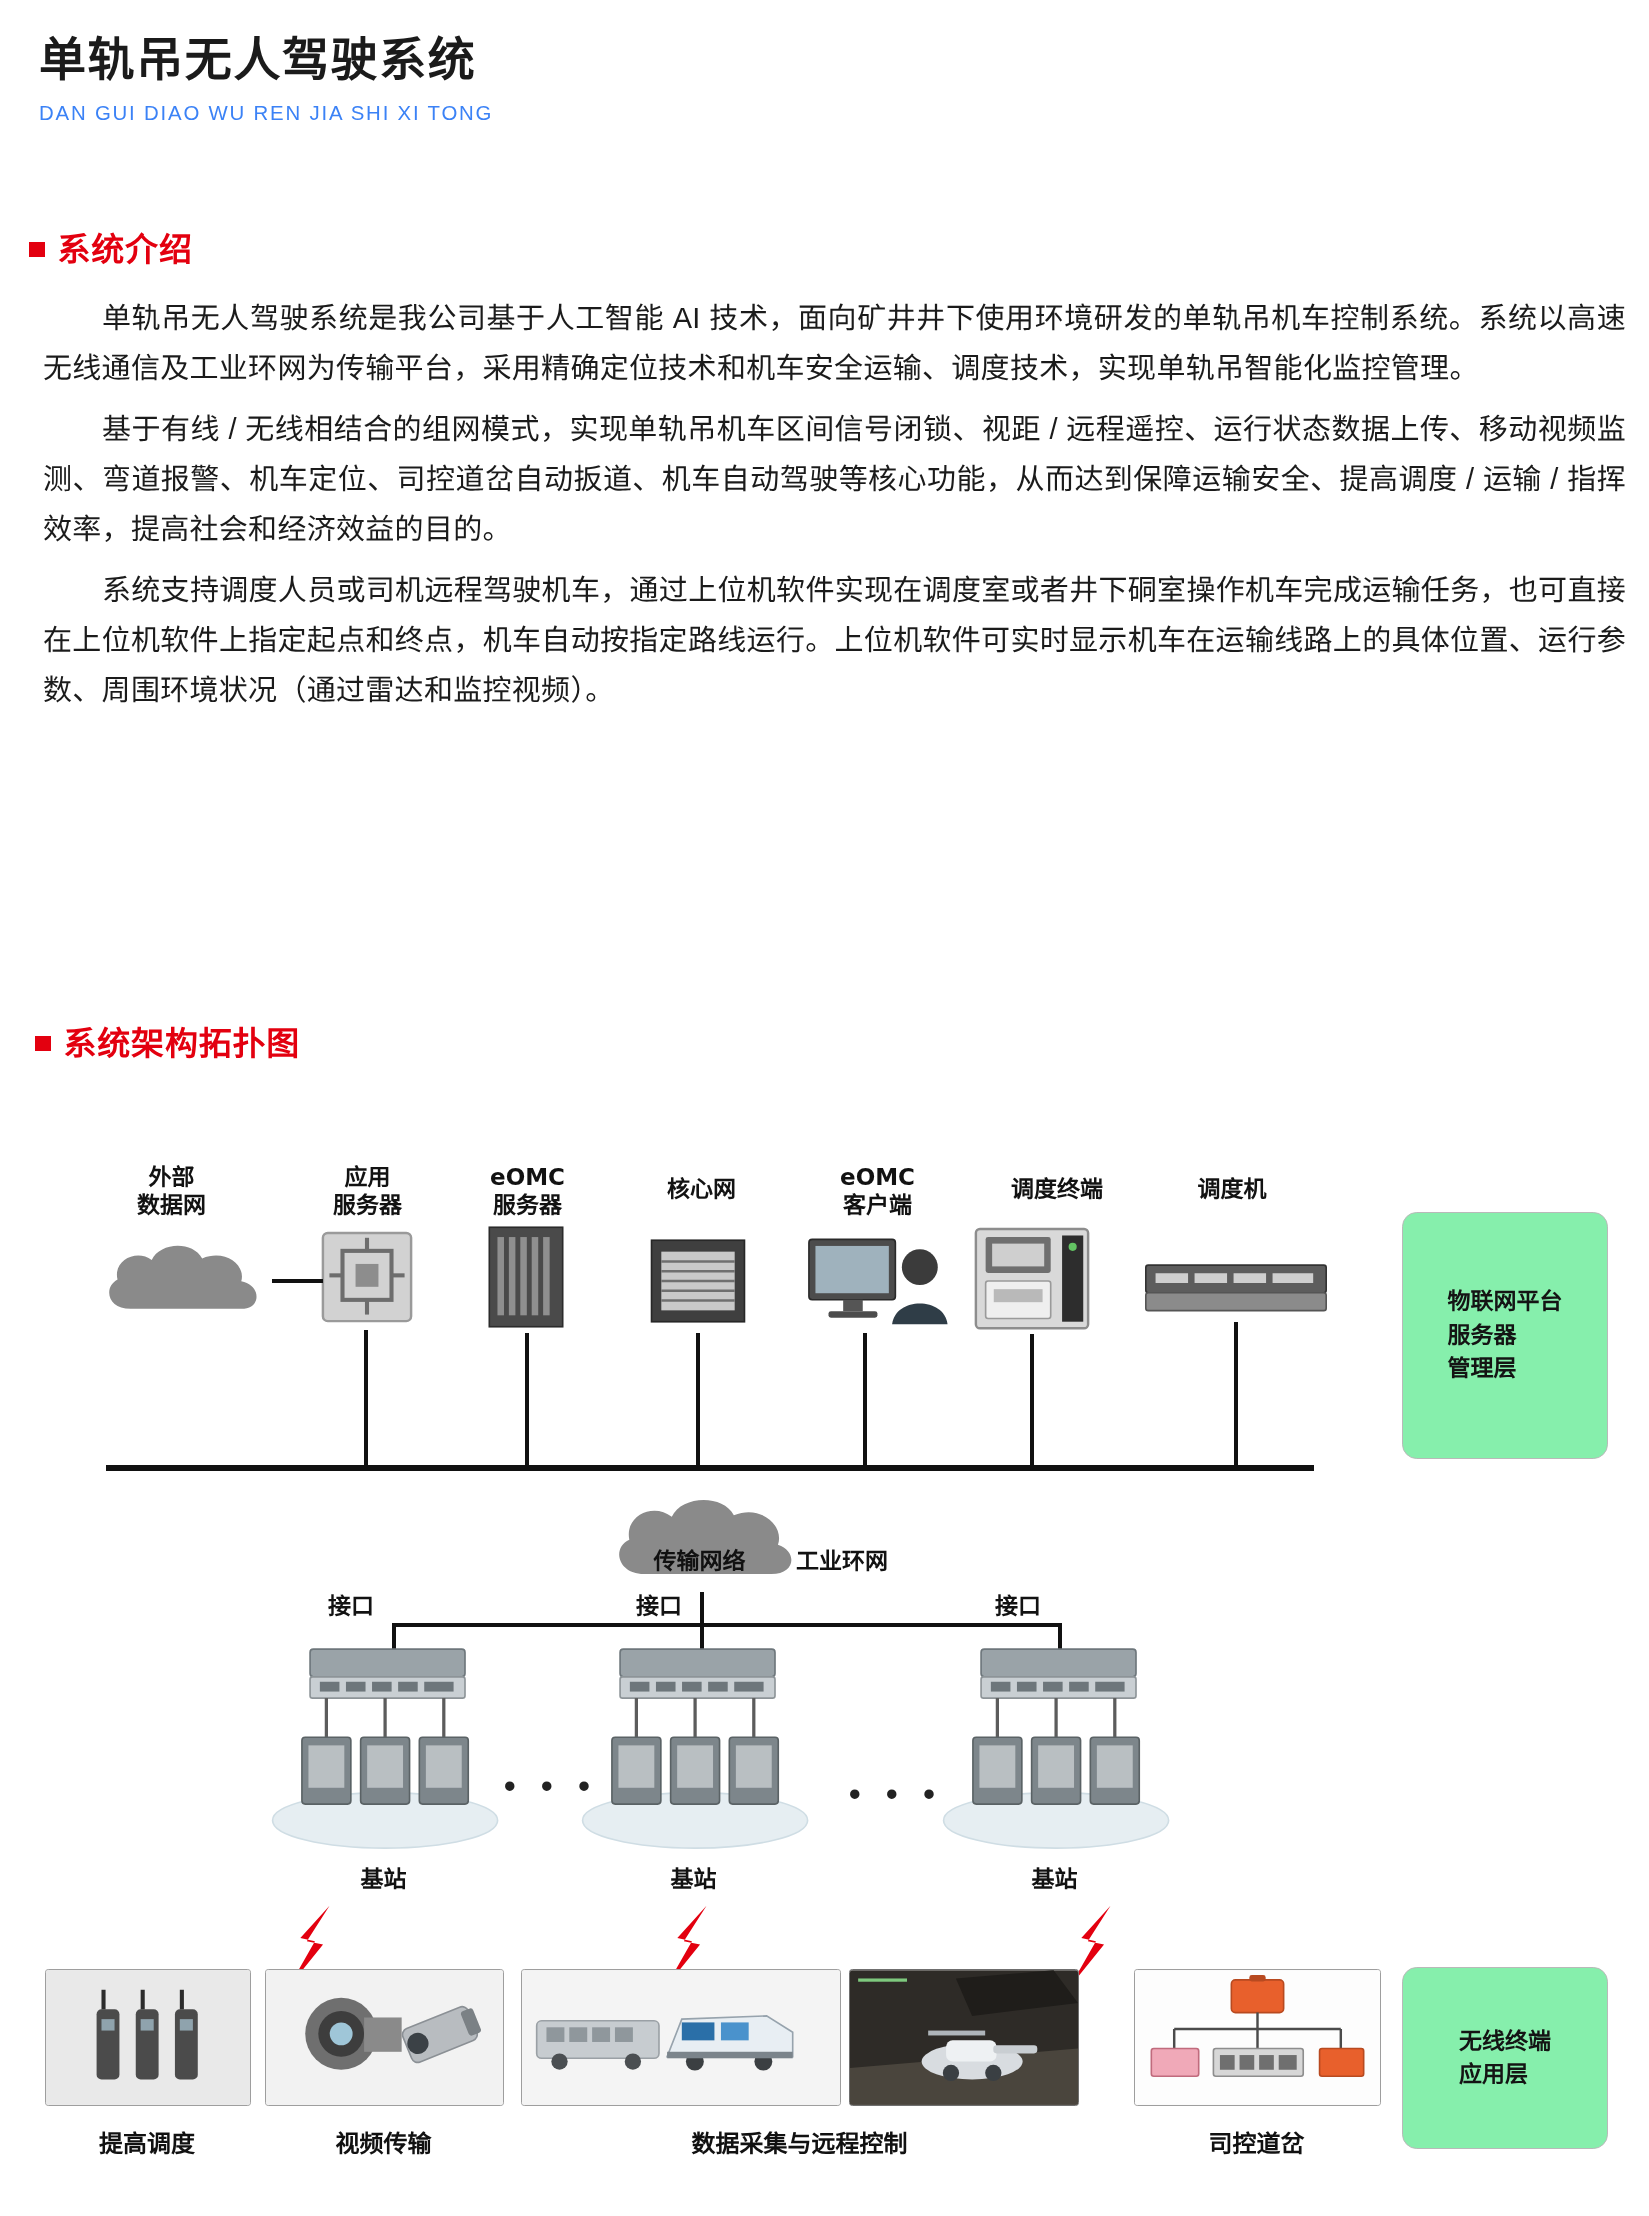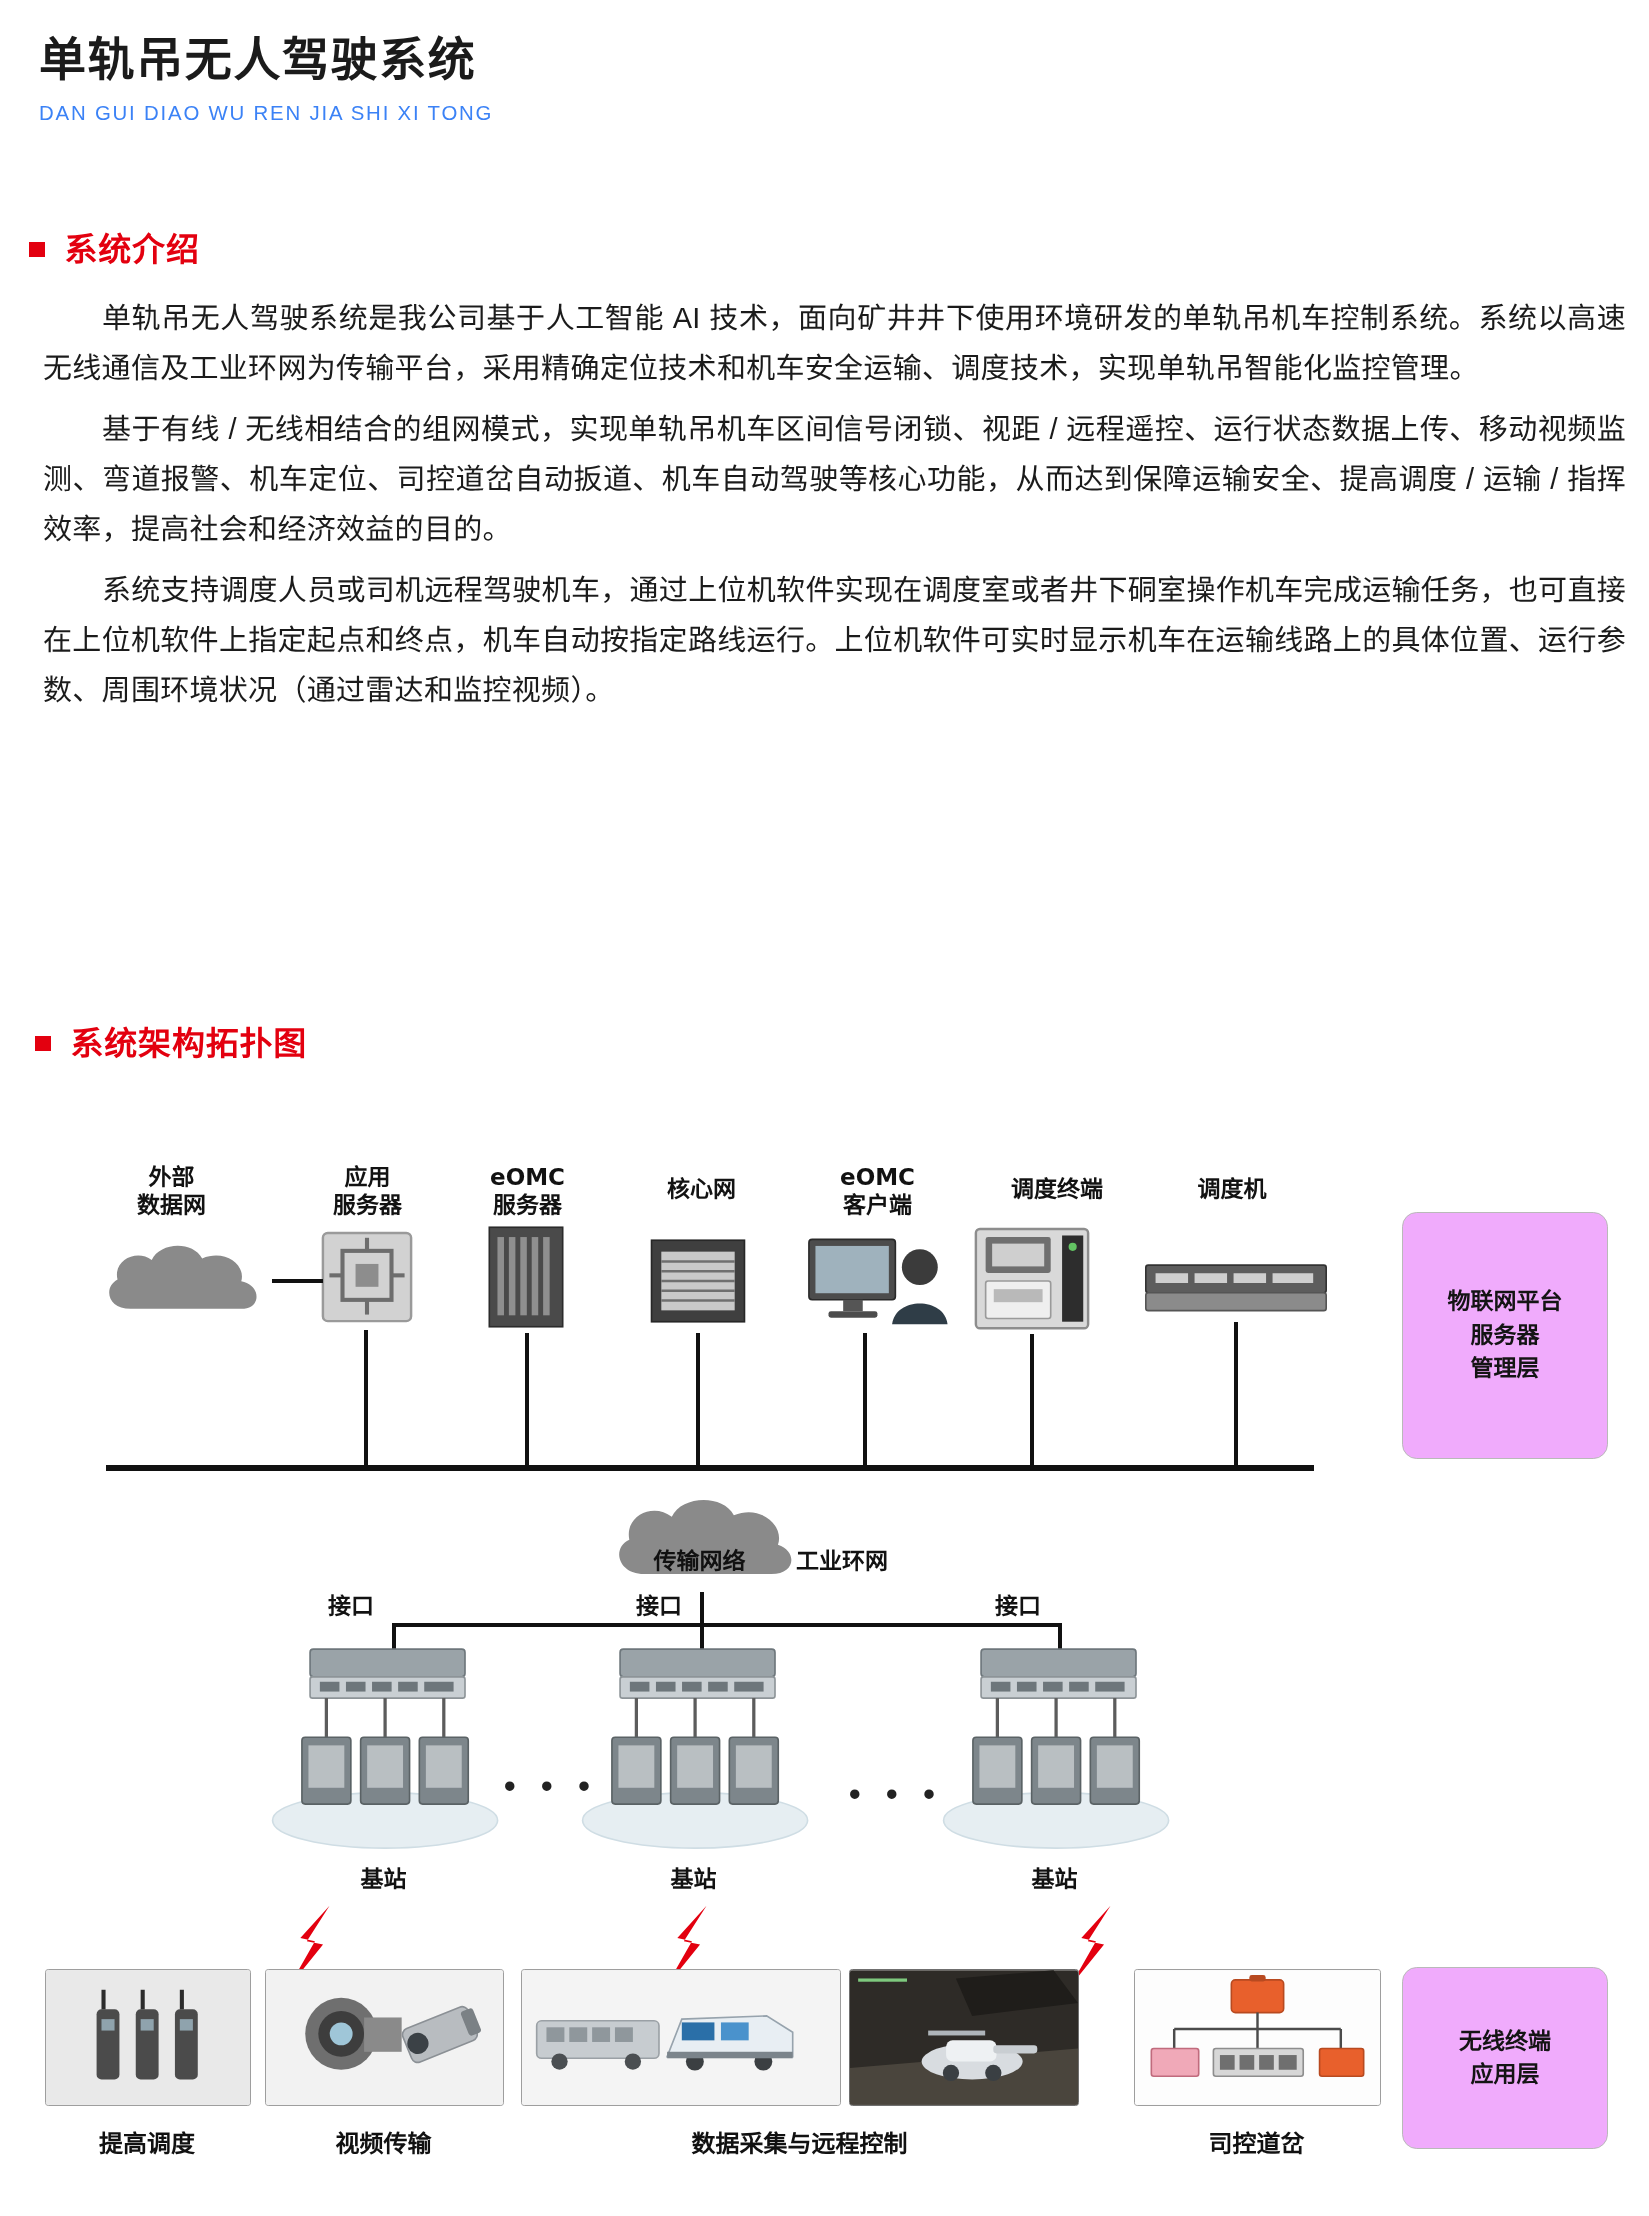--- a/index.html
+++ b/index.html
@@ -46,21 +46,21 @@
     letter-spacing: 1.8px;
     color: #3b82f6;
     margin-top: 14.7px;
   }
 
   
   .section-head {
     position: absolute;
     display: flex;
     align-items: center;
-    gap: 20px;
+    gap: 13px;
   }
   .sq-bullet {
     width: 15.5px;
     height: 15.5px;
     background: #e3000f;
     display: inline-block;
   }
   .section-title {
     font-family: "DejaVu Sans", "Liberation Sans", sans-serif;
     font-size: 33px;
@@ -104,25 +104,24 @@
     color: #121212;
     text-align: center;
     line-height: 1.22;
     white-space: pre-line;
   }
   .layer-box {
     position: absolute;
     width: 204px;
     border: 1.6px solid #b9b9b9;
     border-radius: 14.7px;
-    background: #f0abfc;
+    background: #86efac;
     display: flex;
     align-items: center;
     justify-content: center;
-    text-align: center;
     font-family: "DejaVu Sans", "Liberation Sans", sans-serif;
     font-size: 23px;
     font-weight: bold;
     color: #141414;
     line-height: 1.45;
     white-space: pre-line;
   }
 
   
   .dev { position: absolute; }

